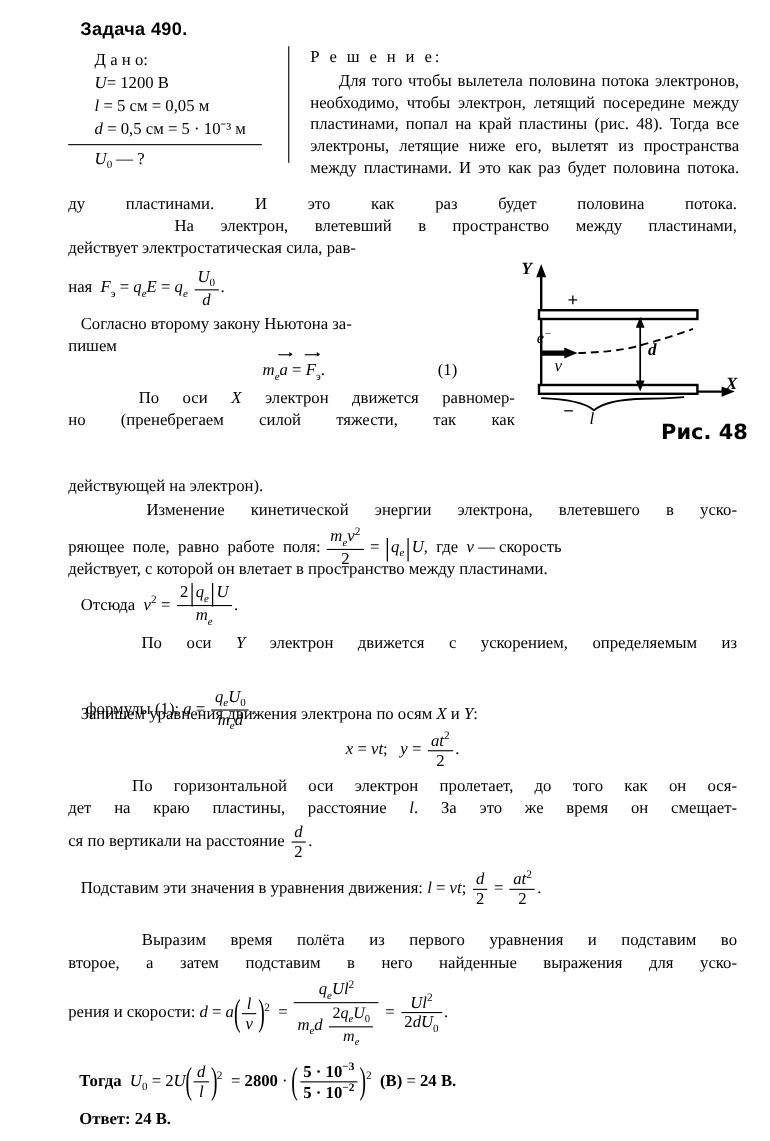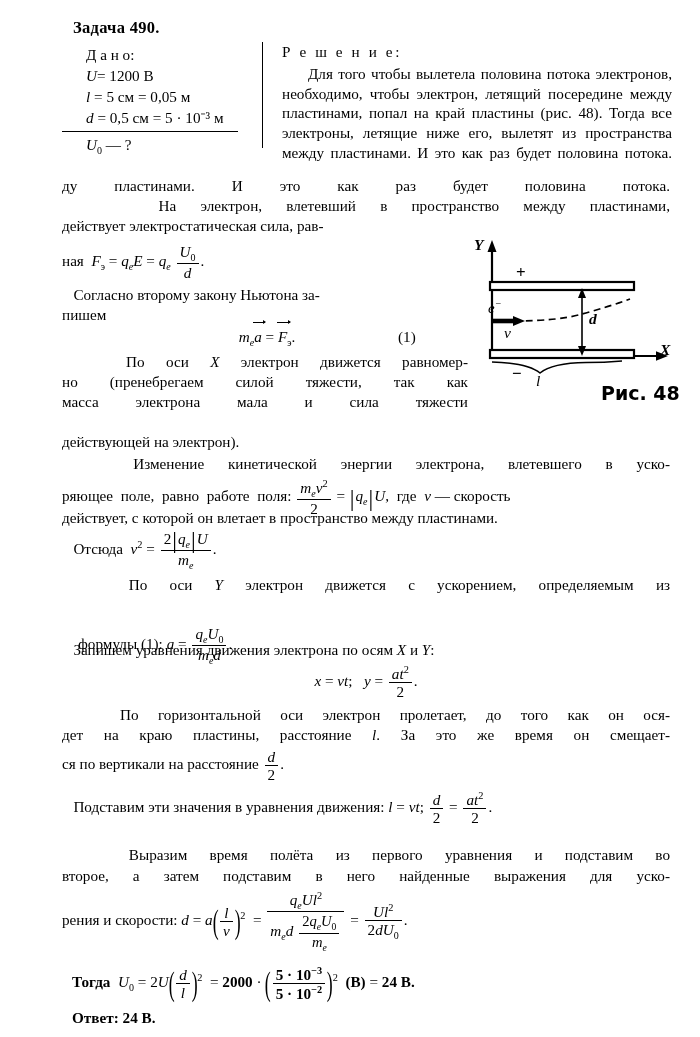--- a/index.html
+++ b/index.html
@@ -7,21 +7,21 @@
     width:700px;height:1037px;
     font-family:"Liberation Serif", serif;
     color:#000;
     position:relative;
     overflow:hidden;
   }
   .page{position:relative;width:700px;height:1037px;padding:0;}
 
   
   .title{
-    font-family:Liberation Serif, serif;
+    font-family:Liberation Sans, sans-serif;
     font-weight:bold;font-size:16.5px;
     position:absolute;left:73px;top:18px;letter-spacing:.3px;
   }
   .j{text-align:justify;text-align-last:justify;}
   .jn{text-align:justify;}
   .ind{text-indent:26px;}
   i,.it{font-style:italic;}
 
   
   .given{
@@ -136,23 +136,20 @@
     <i>m</i><sub style="font-style:italic">e</sub><span class="vec"><i>a</i></span>&nbsp;=&nbsp;<span class="vec"><i>F</i></span><sub>э</sub>.
   </div>
   <div class="p" style="left:398px;top:327px;">(1)</div>
 
   <div class="p j" style="left:62px;top:352px;width:406px;">
     &nbsp;&nbsp;&nbsp;По оси <i>X</i> электрон движется равномер-
   </div>
   <div class="p j" style="left:62px;top:372px;width:406px;">
     но (пренебрегаем силой тяжести, так как
   </div>
-  <div class="p j" style="left:62px;top:392px;width:406px;">
-    масса электрона мала и сила тяжести
-  </div>
   <div class="p jn" style="left:62px;top:432px;width:406px;">
     действующей на электрон).
   </div>
 
   <div class="p j" style="left:62px;top:454px;width:608px;">
     &nbsp;&nbsp;&nbsp;Изменение кинетической энергии электрона, влетевшего в уско-
   </div>
   <div class="p" style="left:62px;top:478px;width:612px;white-space:nowrap;">
     ряющее&nbsp; поле,&nbsp; равно&nbsp; работе&nbsp; поля:
     <span class="mfrac">
@@ -249,21 +246,21 @@
       <span class="num"><i>Ul</i><sup>2</sup></span>
       <span class="den">2<i>dU</i><sub>0</sub></span>
     </span>.
   </div>
 
   <div class="p" style="left:72px;top:965px;width:620px;white-space:nowrap;font-weight:bold;">
     <span>Тогда</span>&nbsp;
     <i style="font-weight:normal;">U</i><sub style="font-weight:normal;">0</sub>
     <span style="font-weight:normal;">
       = 2<i>U</i><span class="paren">(</span><span class="mfrac"><span class="num"><i>d</i></span><span class="den"><i>l</i></span></span><span class="paren">)</span><sup style="vertical-align:super;">2</sup>
-      &nbsp;= <span style="font-weight:bold;">2000</span> ·
+      &nbsp;= <span style="font-weight:bold;">2800</span> ·
       <span class="paren">(</span><span class="mfrac" style="font-weight:bold;">
         <span class="num">5 · 10<sup>−3</sup></span>
         <span class="den">5 · 10<sup>−2</sup></span>
       </span><span class="paren">)</span><sup style="vertical-align:super;">2</sup>
       &nbsp;<span style="font-weight:bold;">(В)</span> = <span style="font-weight:bold;">24 В.</span>
     </span>
   </div>
 
   <div class="p" style="left:72px;top:1008px;font-weight:bold;">
     <span>Ответ:</span>

